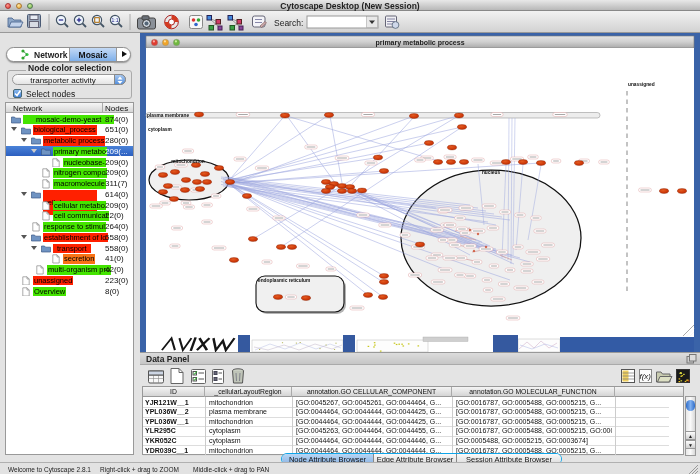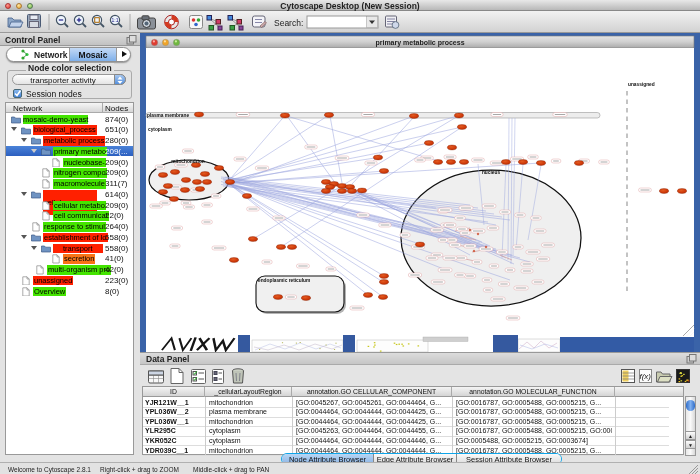--- a/index.html
+++ b/index.html
@@ -96,27 +96,20 @@
       <g transform="translate(385,4)">
         <rect x="0.5" y="1" width="11" height="11" rx="1" fill="#f0f0f4" stroke="#667"></rect>
         <line x1="2" y1="4" x2="10" y2="4" stroke="#779" stroke-width="0.9"></line>
         <line x1="2" y1="6.5" x2="10" y2="6.5" stroke="#779" stroke-width="0.9"></line>
         <line x1="2" y1="9" x2="10" y2="9" stroke="#779" stroke-width="0.9"></line>
         <circle cx="10.5" cy="10" r="3.4" fill="#cfd8ea" stroke="#456" stroke-width="0.7"></circle>
       </g>
     </svg>
   </div>
 <div class="abs" style="left:0;top:33px;width:140px;height:429px;background:#e3e3e3">
-    <div class="abs" style="left:0;top:0;width:140px;height:13px;background:linear-gradient(#dcdcdc,#c2c2c2);border-bottom:1px solid #999">
-      <span style="position:absolute;left:5px;top:1.5px;font-size:8.5px;font-weight:bold;color:#222">Control Panel</span>
-      <svg width="11" height="10" viewBox="0 0 11 10" style="position:absolute;left:126px;top:1.5px">
-        <rect x="1" y="2.5" width="6.5" height="6.5" fill="none" stroke="#777"></rect>
-        <rect x="3.5" y="0.5" width="6.5" height="6.5" fill="#ddd" stroke="#777"></rect>
-      </svg>
-    </div>
     <div class="abs" style="left:6px;top:14px;width:125px;height:14.5px;background:#fff;border:1px solid #909090;border-radius:8px;box-shadow:0 1px 1.5px rgba(0,0,0,0.35)">
       <div class="abs" style="left:62px;top:0;width:48px;height:12.5px;background:linear-gradient(#c3d9f5,#7fb0ea);border-left:1px solid #999;border-right:1px solid #999">
         <div style="text-align:center;font-size:8.5px;font-weight:bold;color:#111;margin-top:1.5px">Mosaic</div>
       </div>
       <svg width="10" height="11" viewBox="0 0 10 11" style="position:absolute;left:13px;top:1px">
         <circle cx="3" cy="2" r="1.6" fill="#3a3"></circle>
         <circle cx="7" cy="5.5" r="1.6" fill="#3c4"></circle>
         <circle cx="3" cy="9" r="1.6" fill="#3a3"></circle>
         <path d="M3,2 L7,5.5 L3,9" stroke="#383" fill="none" stroke-width="0.8"></path>
       </svg>
@@ -132,32 +125,32 @@
           <path d="M5,0.5 L7.5,3.5 L2.5,3.5 Z" fill="#fff"></path>
           <path d="M5,8 L7.5,5 L2.5,5 Z" fill="#fff"></path>
         </svg>
       </div>
     </div>
     <div class="abs" style="left:13px;top:56px;width:8.5px;height:8.5px;background:linear-gradient(#8ab8ee,#4584d8);border:1px solid #467;border-radius:2px">
       <svg width="9" height="9" viewBox="0 0 9 9" style="position:absolute;left:-1px;top:-1.5px">
         <path d="M2,4.5 L4,6.5 L7.5,1.5" stroke="#fff" stroke-width="1.6" fill="none"></path>
       </svg>
     </div>
-    <span class="abs" style="left:26px;top:56px;font-size:8.5px;color:#111">Session nodes</span>
+    <span class="abs" style="left:26px;top:56px;font-size:8.5px;color:#111">Select nodes</span>
   </div>
 <div class="abs" style="left:5px;top:102px;width:129px;height:353px;background:#fff;border:1px solid #999">
     <div class="abs" style="left:0;top:0;width:127px;height:9.5px;background:linear-gradient(#f6f6f6,#d6d6d6);border-bottom:1px solid #aaa">
       <span style="position:absolute;left:7px;top:0.5px;font-size:8px;color:#111">Network</span>
       <span style="position:absolute;left:99px;top:0.5px;font-size:8px;color:#111">Nodes</span>
       <div class="abs" style="left:96px;top:0;width:1px;height:9.5px;background:#aaa"></div>
     </div>
     <svg width="10" height="9" viewBox="0 0 10 9" style="position:absolute;left:5px;top:11.9px">
       <path d="M0.5,8 L0.5,2 L3.5,2 L4.5,3.2 L9.5,3.2 L9.5,8 Z" fill="#6f93c2" stroke="#3c5a86" stroke-width="0.7"></path>
     </svg>
-    <span class="abs" style="left:17px;top:11.5px;font-size:7.5px;color:#000;background:#44e400;line-height:9.5px;padding:0 0;white-space:nowrap">mosaic-demo-yeast</span>
+    <span class="abs" style="left:17px;top:11.5px;font-size:7.5px;color:#000;background:#44e400;line-height:9.5px;padding:0 13px;white-space:nowrap">mosaic-demo-yeast</span>
     <span class="abs" style="left:99px;top:11.5px;font-size:8px;line-height:9.5px;color:#111">874(0)</span>
     <div class="abs" style="left:5px;top:24.4px;width:0;height:0;border-top:4px solid #555;border-left:3.2px solid transparent;border-right:3.2px solid transparent"></div>
     <svg width="10" height="9" viewBox="0 0 10 9" style="position:absolute;left:15px;top:22.6px">
       <path d="M0.5,8 L0.5,2 L3.5,2 L4.5,3.2 L9.5,3.2 L9.5,8 Z" fill="#6f93c2" stroke="#3c5a86" stroke-width="0.7"></path>
     </svg>
     <span class="abs" style="left:27px;top:22.2px;font-size:7.5px;color:#000;background:#ff2000;line-height:9.5px;padding:0 1px;white-space:nowrap">biological_process</span>
     <span class="abs" style="left:99px;top:22.2px;font-size:8px;line-height:9.5px;color:#111">651(0)</span>
     <div class="abs" style="left:15px;top:35.2px;width:0;height:0;border-top:4px solid #555;border-left:3.2px solid transparent;border-right:3.2px solid transparent"></div>
     <svg width="10" height="9" viewBox="0 0 10 9" style="position:absolute;left:25px;top:33.4px">
       <path d="M0.5,8 L0.5,2 L3.5,2 L4.5,3.2 L9.5,3.2 L9.5,8 Z" fill="#6f93c2" stroke="#3c5a86" stroke-width="0.7"></path>
@@ -216,21 +209,21 @@
     <div class="abs" style="left:15px;top:131.9px;width:0;height:0;border-top:4px solid #555;border-left:3.2px solid transparent;border-right:3.2px solid transparent"></div>
     <svg width="10" height="9" viewBox="0 0 10 9" style="position:absolute;left:25px;top:130.2px">
       <path d="M0.5,8 L0.5,2 L3.5,2 L4.5,3.2 L9.5,3.2 L9.5,8 Z" fill="#6f93c2" stroke="#3c5a86" stroke-width="0.7"></path>
     </svg>
     <span class="abs" style="left:37px;top:129.8px;font-size:7.5px;color:#000;background:#ff2000;line-height:9.5px;padding:0 1px;white-space:nowrap">establishment of lo</span>
     <span class="abs" style="left:99px;top:129.8px;font-size:8px;line-height:9.5px;color:#111">558(0)</span>
     <div class="abs" style="left:25px;top:142.7px;width:0;height:0;border-top:4px solid #555;border-left:3.2px solid transparent;border-right:3.2px solid transparent"></div>
     <svg width="10" height="9" viewBox="0 0 10 9" style="position:absolute;left:35px;top:140.9px">
       <path d="M0.5,8 L0.5,2 L3.5,2 L4.5,3.2 L9.5,3.2 L9.5,8 Z" fill="#6f93c2" stroke="#3c5a86" stroke-width="0.7"></path>
     </svg>
-    <span class="abs" style="left:47px;top:140.5px;font-size:7.5px;color:#000;background:#ff2000;line-height:9.5px;padding:0 10px;white-space:nowrap">transport</span>
+    <span class="abs" style="left:47px;top:140.5px;font-size:7.5px;color:#000;background:#ff2000;line-height:9.5px;padding:0 4px;white-space:nowrap">transport</span>
     <span class="abs" style="left:99px;top:140.5px;font-size:8px;line-height:9.5px;color:#111">558(0)</span>
     <svg width="8" height="9.5" viewBox="0 0 8 9.5" style="position:absolute;left:46px;top:151.2px">
       <path d="M0.8,9 L0.8,0.8 L5,0.8 L7.2,3 L7.2,9 Z" fill="#fff" stroke="#888" stroke-width="0.7"></path>
       <path d="M5,0.8 L5,3 L7.2,3" fill="none" stroke="#888" stroke-width="0.7"></path>
     </svg>
     <span class="abs" style="left:57px;top:151.2px;font-size:7.5px;color:#000;background:#f97316;line-height:9.5px;padding:0 1px;white-space:nowrap">secretion</span>
     <span class="abs" style="left:99px;top:151.2px;font-size:8px;line-height:9.5px;color:#111">41(0)</span>
     <svg width="8" height="9.5" viewBox="0 0 8 9.5" style="position:absolute;left:30.0px;top:162.0px">
       <path d="M0.8,9 L0.8,0.8 L5,0.8 L7.2,3 L7.2,9 Z" fill="#fff" stroke="#888" stroke-width="0.7"></path>
       <path d="M5,0.8 L5,3 L7.2,3" fill="none" stroke="#888" stroke-width="0.7"></path>

